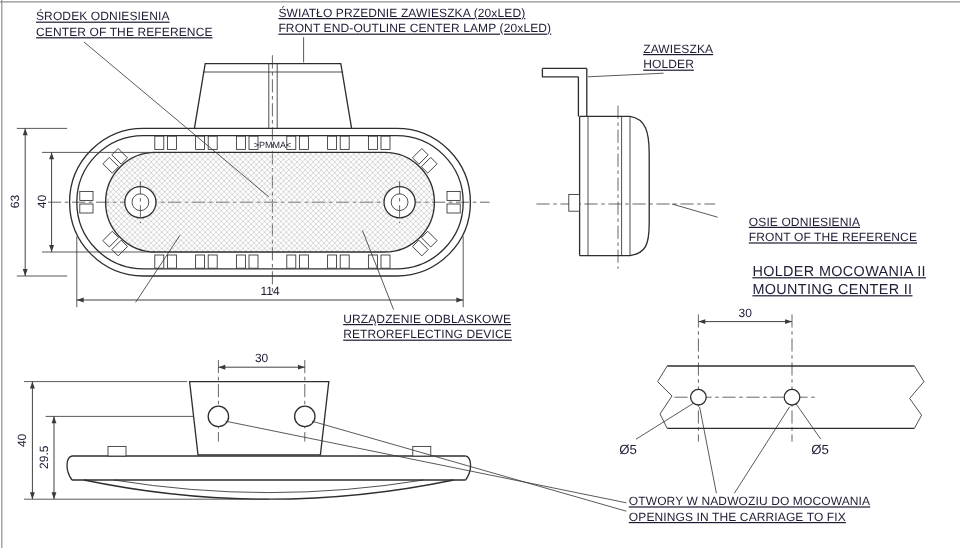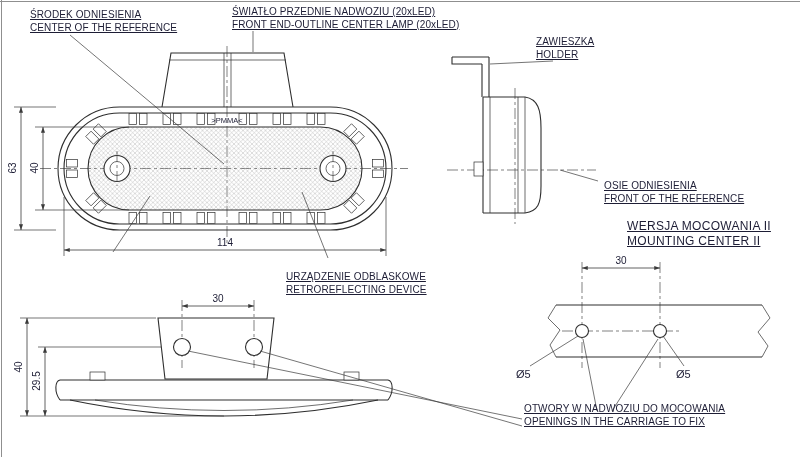--- a/index.html
+++ b/index.html
@@ -205,43 +205,43 @@
     <line class="ld" x1="522" y1="426" x2="260" y2="351"></line>
   </g>
 </svg>
 
 <div class="lbl" style="left:30px;top:9px">
   <div>ŚRODEK ODNIESIENIA</div>
   <div>CENTER OF THE REFERENCE</div>
 </div>
 
 <div class="lbl" style="left:232px;top:6px">
-  <div>ŚWIATŁO PRZEDNIE NADWOZIU (20xLED)</div>
+  <div>ŚWIATŁO PRZEDNIE ZAWIESZKA (20xLED)</div>
   <div>FRONT END-OUTLINE CENTER LAMP (20xLED)</div>
 </div>
 
 <div class="lbl" style="left:536px;top:36px">
   <div>ZAWIESZKA</div>
   <div>HOLDER</div>
 </div>
 
-<div class="lbl" style="left:604px;top:180px">
+<div class="lbl" style="left:624px;top:180px">
   <div>OSIE ODNIESIENIA</div>
   <div>FRONT OF THE REFERENCE</div>
 </div>
 
 
-<div class="lbl" style="left:286px;top:271px">
+<div class="lbl" style="left:286px;top:261px">
   <div>URZĄDZENIE ODBLASKOWE</div>
   <div>RETROREFLECTING DEVICE</div>
 </div>
 
 <div class="lbl big" style="left:627px;top:219px">
-  <div>WERSJA MOCOWANIA II</div>
+  <div>HOLDER MOCOWANIA II</div>
   <div>MOUNTING CENTER II</div>
 </div>
 
-<div class="lbl" style="left:524px;top:403px">
+<div class="lbl" style="left:524px;top:413px">
   <div>OTWORY W NADWOZIU DO MOCOWANIA</div>
   <div>OPENINGS IN THE CARRIAGE TO FIX</div>
 </div>
 
 </div>
 
 </body></html>

